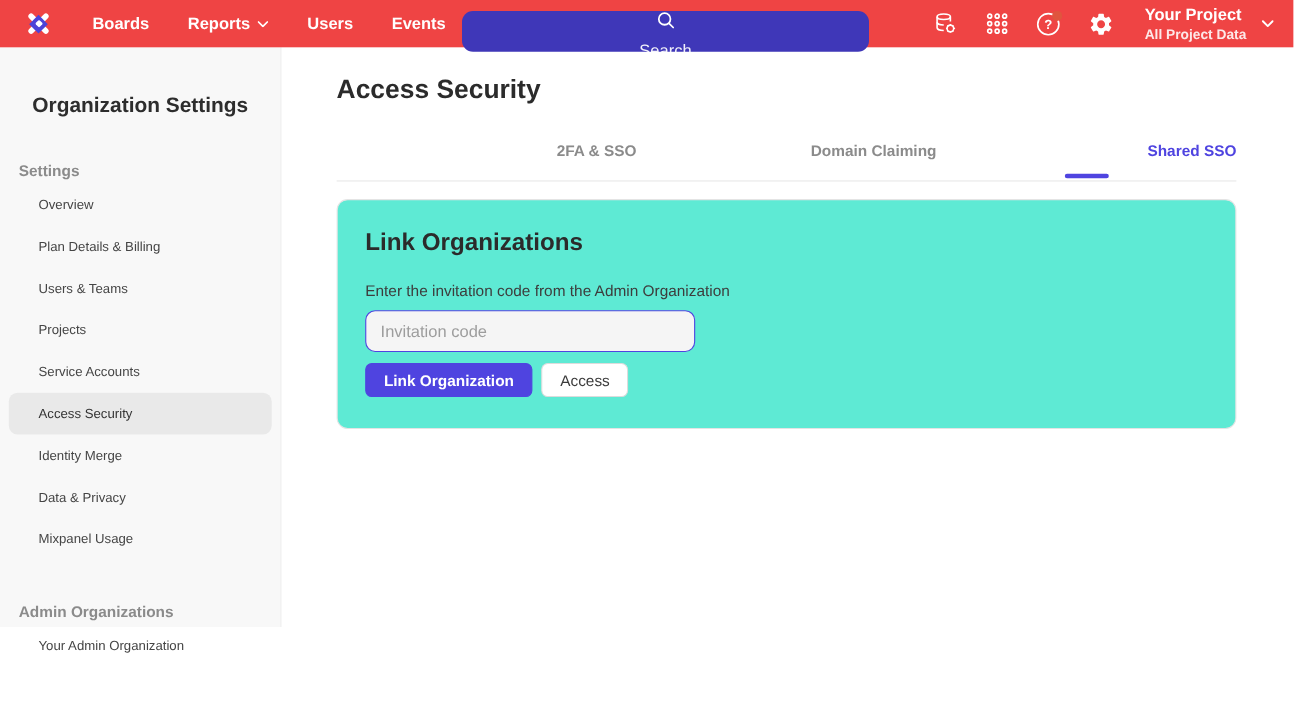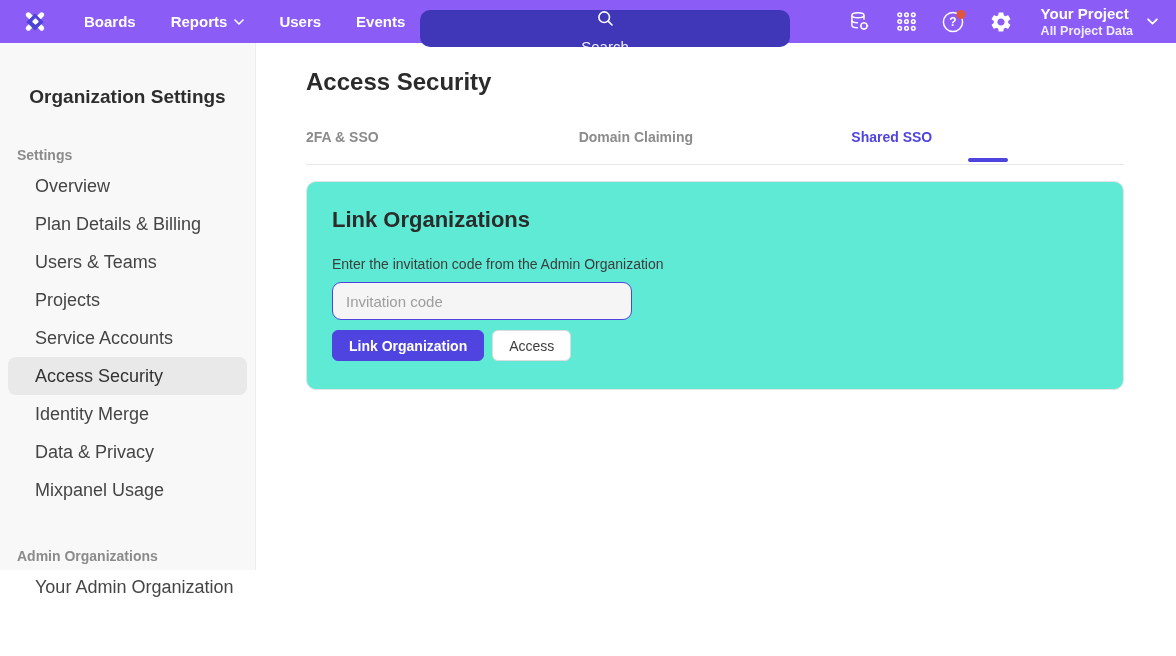--- a/index.html
+++ b/index.html
@@ -7,21 +7,21 @@
   body {
     font-family: "Liberation Sans", "DejaVu Sans", sans-serif;
     background: #ffffff;
     color: #2e2e2e;
   }
 
   
   .navbar {
     position: relative;
     height: 43px;
-    background: #8b5cf6;
+    background: #ef4444;
     display: flex;
     align-items: center;
     padding: 0 18px 0 20px;
   }
   .logo { position: relative; width: 30px; height: 30px; margin-right: 34px; flex: none; cursor: pointer; }
   .logo .bar { position: absolute; left: 3px; top: 12.5px; width: 24px; height: 5px; background: #fff; border-radius: 3px; }
   .logo .bar.b1 { transform: rotate(45deg); }
   .logo .bar.b2 { transform: rotate(-45deg); }
   .logo .mask { position: absolute; left: 9px; top: 9px; width: 12px; height: 12px; background: #4c43d8; transform: rotate(45deg); }
   .logo .dot { position: absolute; left: 12.5px; top: 12.5px; width: 5px; height: 5px; background: #fff; transform: rotate(45deg); border-radius: 1px; }
@@ -63,32 +63,32 @@
     font-size: 19px; font-weight: 700; color: #2d2d2d;
   }
   .section-header {
     margin: 35px 0 0 17px; height: 24px;
     font-size: 14px; font-weight: 600; color: #8b8b8b;
     display: flex; align-items: center;
   }
   .side-item {
     height: 38px; margin: 0 8px; padding-left: 27px;
     display: flex; align-items: center;
-    font-size: 18px; color: #454545; cursor: pointer;
+    font-size: 12px; color: #454545; cursor: pointer;
     border-radius: 8px;
   }
   .side-item.selected { background: #e9e9e9; color: #333; }
 
   
   .content { flex: 1; padding: 0 52px 0 50px; background: #fff; }
   .page-title { margin-top: 25px; font-size: 24px; font-weight: 700; color: #2b2b2b; }
 
   .tabs { margin-top: 29px; display: flex; border-bottom: 1px solid #e8e8e8; }
   .tab {
-    flex: 1; text-align: left; position: relative;
+    flex: 1; text-align: right; position: relative;
     padding: 4px 0 19px; font-size: 14px; font-weight: 600;
     color: #8b8b8b; cursor: pointer;
   }
   .tab.active { color: #4f44e0; }
   .tab.active::after {
     content: ""; position: absolute; left: 50%; bottom: 2px;
     transform: translateX(-50%);
     width: 40px; height: 4px; border-radius: 2px; background: #4f44e0;
   }
 

